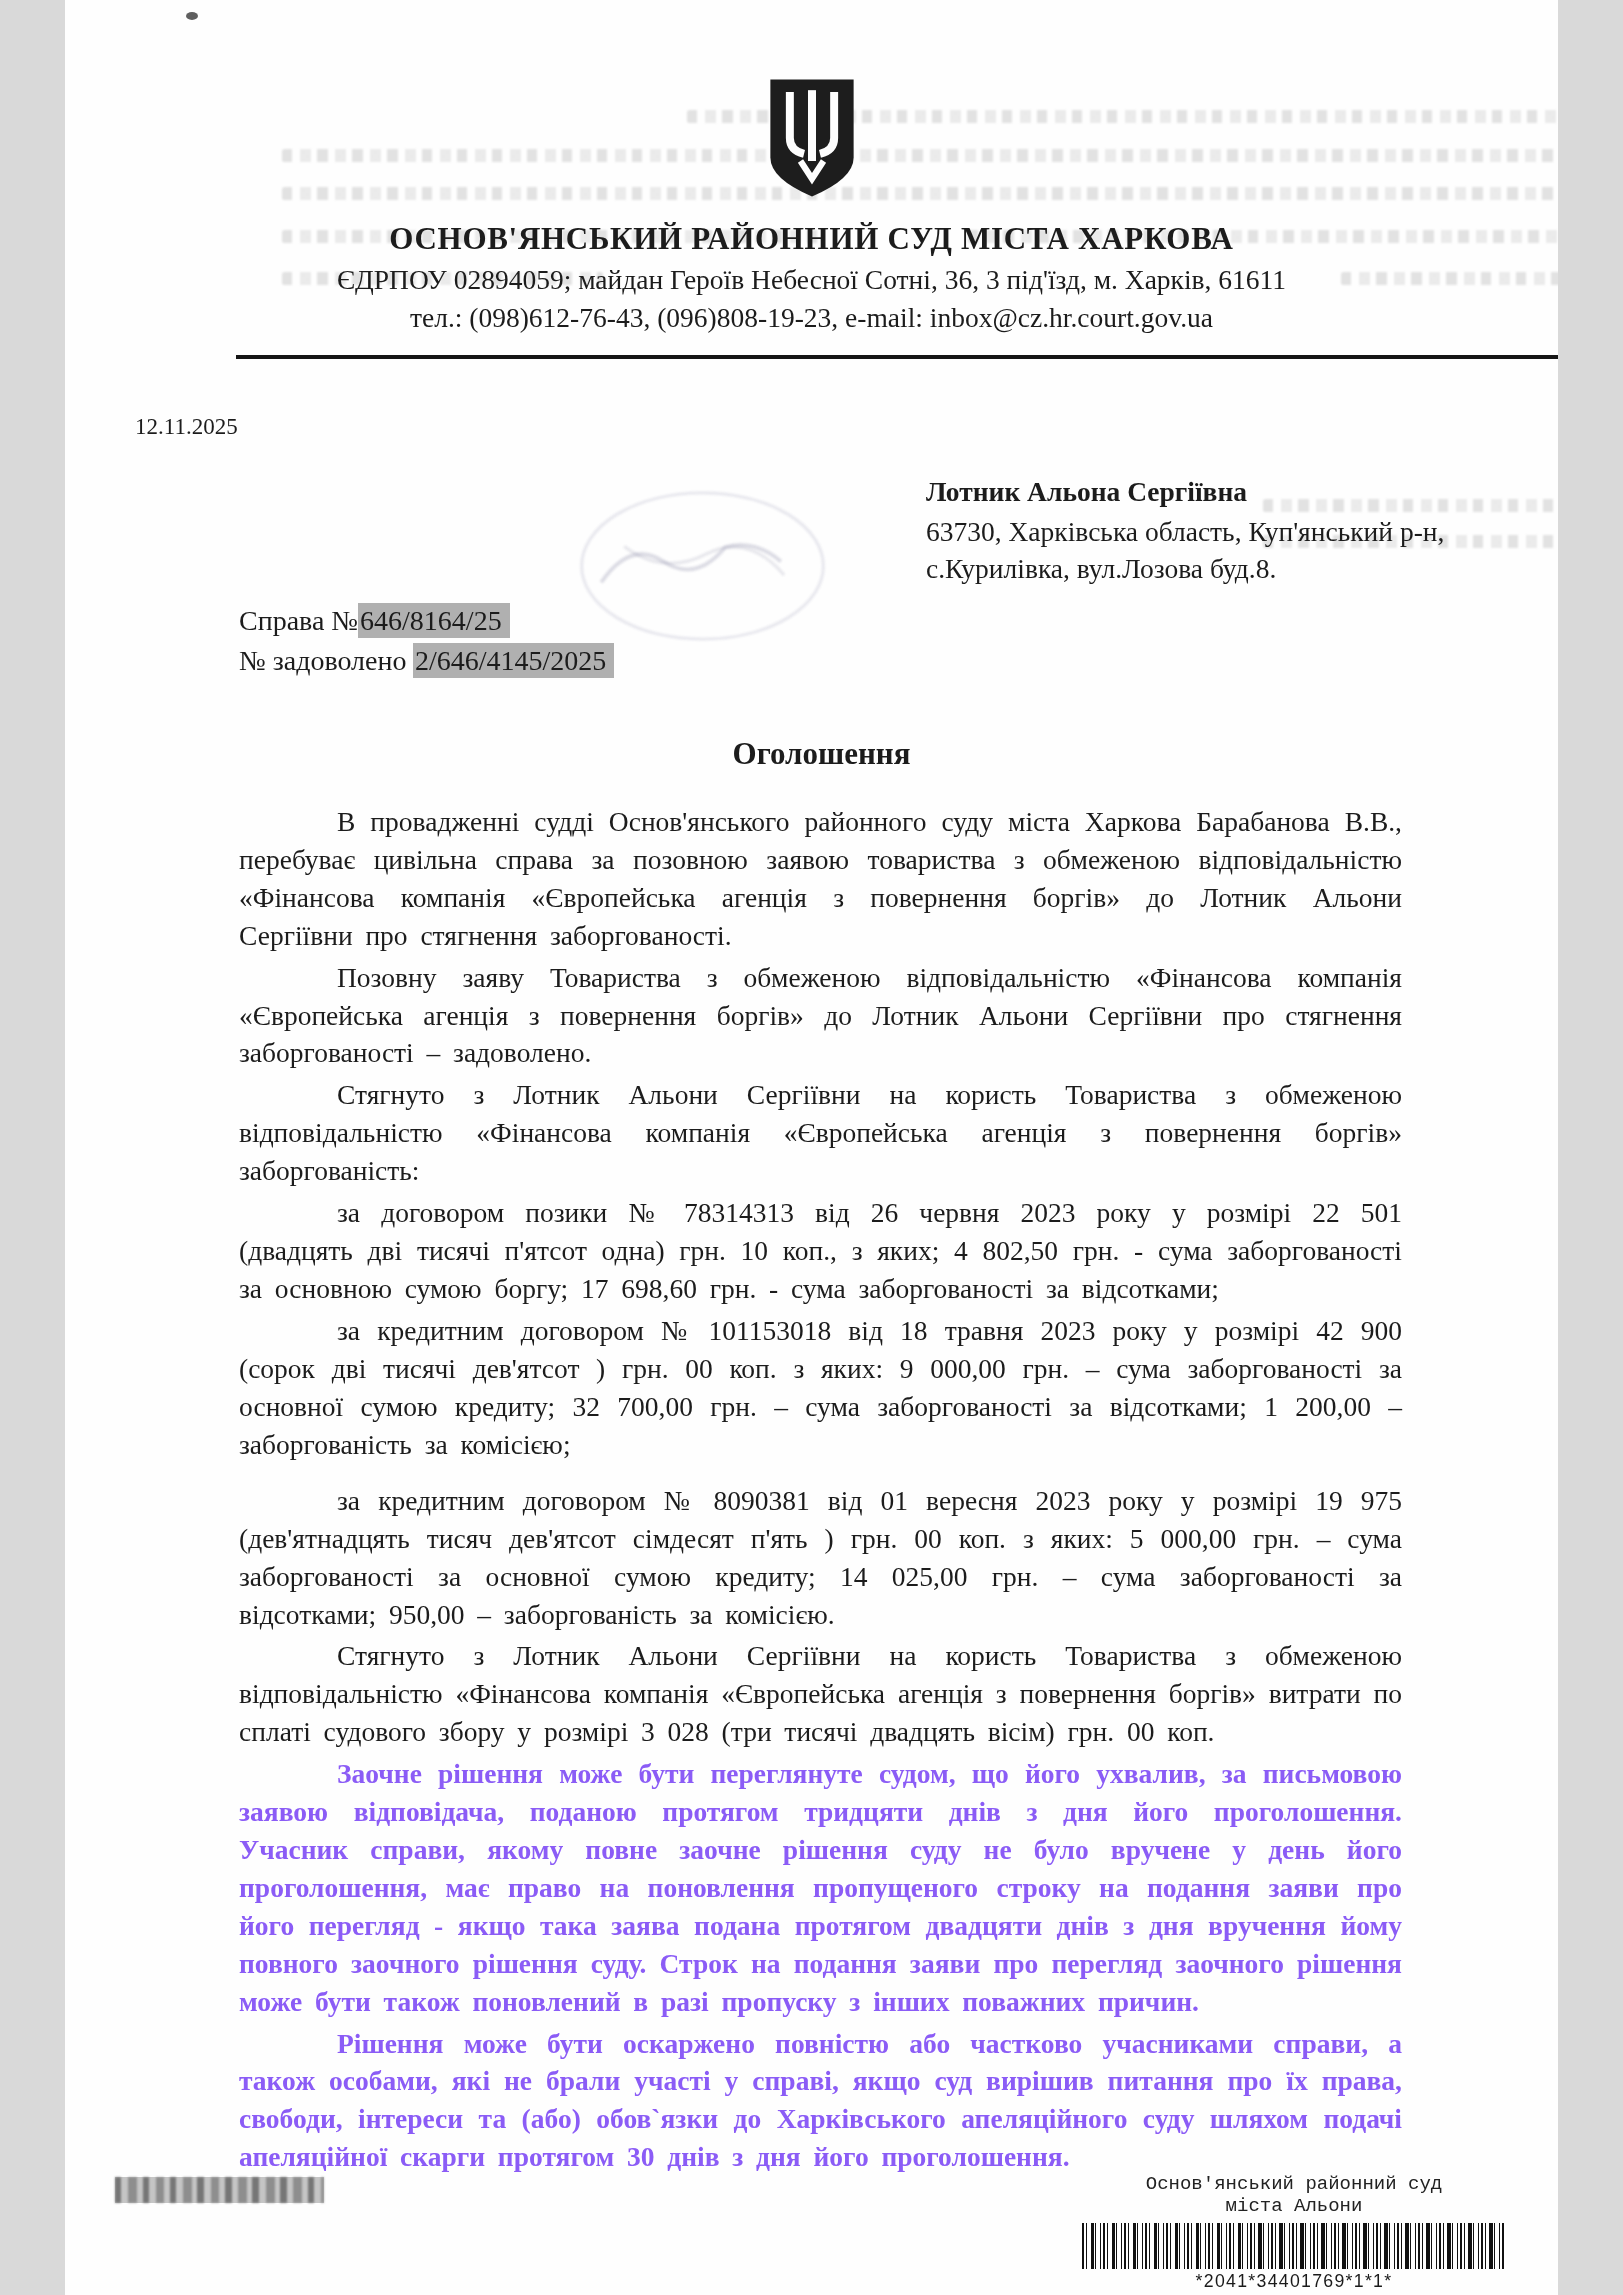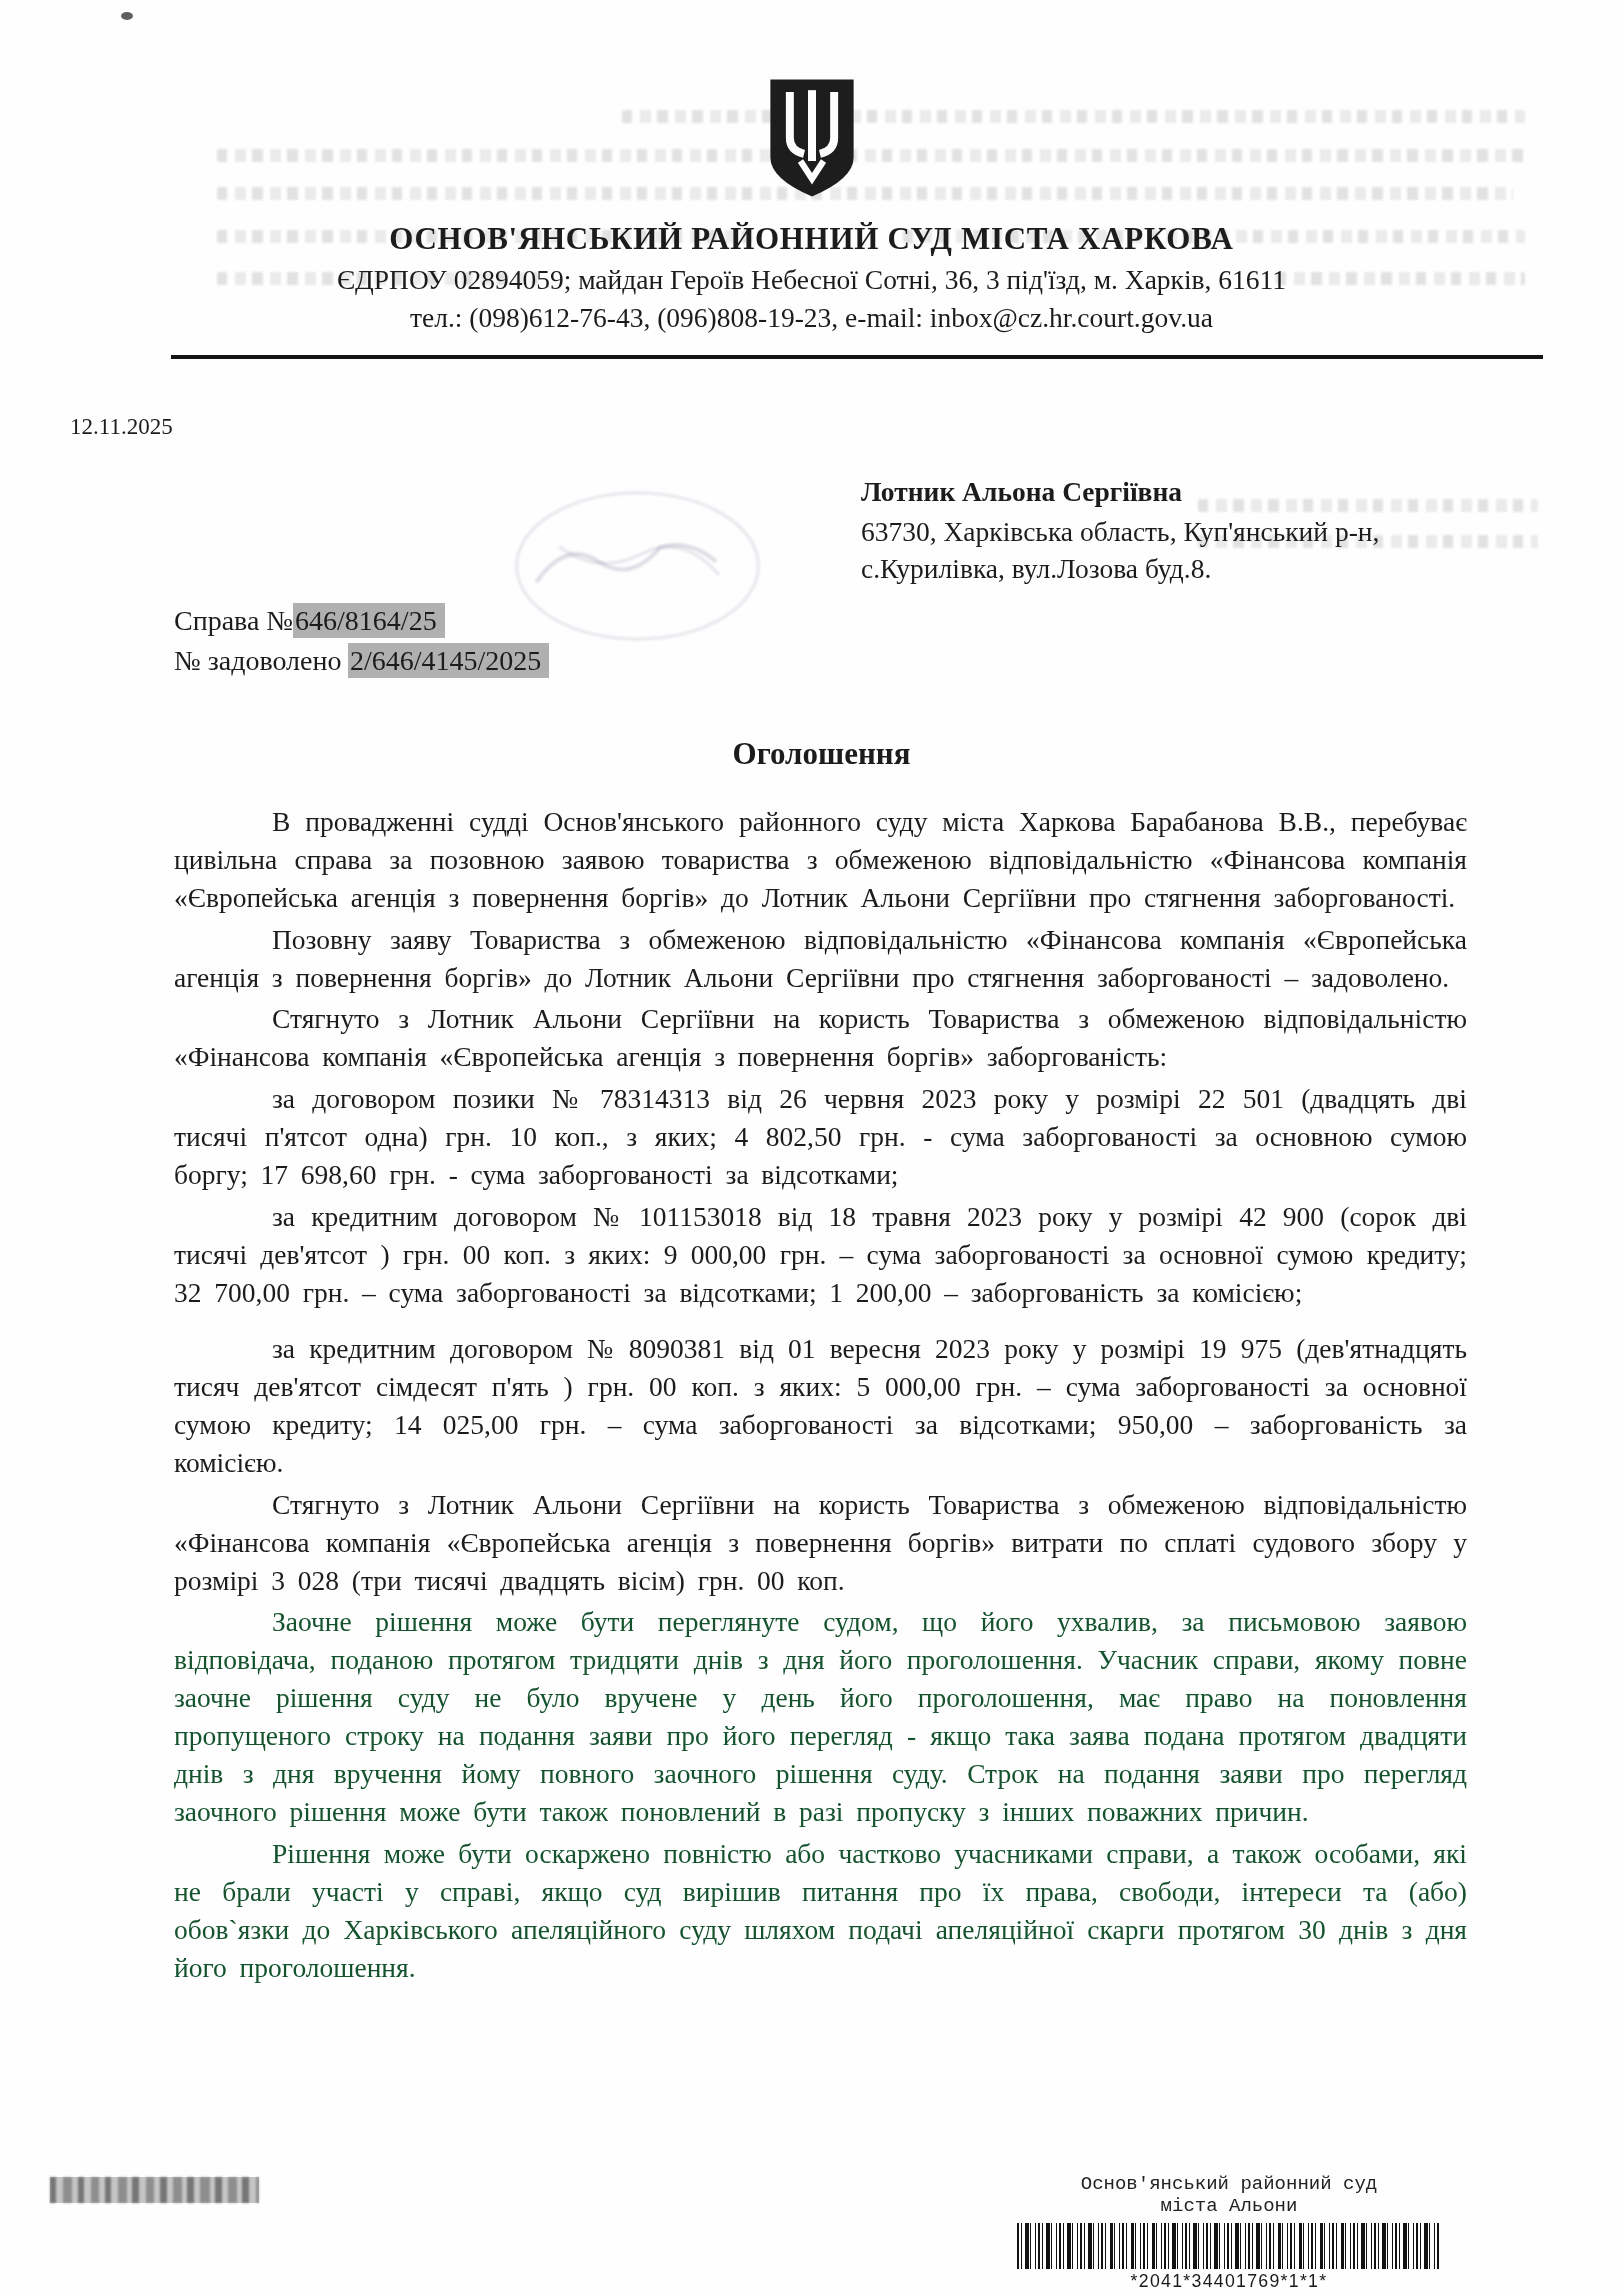--- a/index.html
+++ b/index.html
@@ -1,19 +1,19 @@
 <!DOCTYPE html>
 <html style="font-size:10.5px"><head>
 <meta charset="utf-8">
 <style>
   * { box-sizing: border-box; }
   html, body { margin: 0; padding: 0; background: #d9d9d9; }
   .page {
     position: relative;
-    width: 1623px;
+    width: 1493px;
     height: 2295px;
     margin: 0 auto;
     background: #fefefe;
     font-family: "Liberation Serif", "DejaVu Serif", serif;
     color: #1c1c1c;
     overflow: hidden;
   }
   .content { position: relative; z-index: 2; }
 
   
@@ -51,21 +51,21 @@
   }
   .body-text {
     margin: 0 156px 0 174px;
     font-size: 27.5px;
     line-height: 1.38;
     text-align: justify;
     word-spacing: 5.9px;
   }
   .body-text p { margin: 0 0 3.9px; text-indent: 98px; }
   .body-text p.gap { margin-top: 18.3px; }
-  .body-text p.bold { font-weight: 400; color: #14532d; }
+  .body-text p.bold { font-weight: 700; color: #8b5cf6; }
 
   
   .footer-block {
     position: absolute;
     left: 1000px;
     top: 2174px;
     width: 458px;
     text-align: center;
     font-family: "Liberation Sans", "DejaVu Sans", sans-serif;
     z-index: 3;

